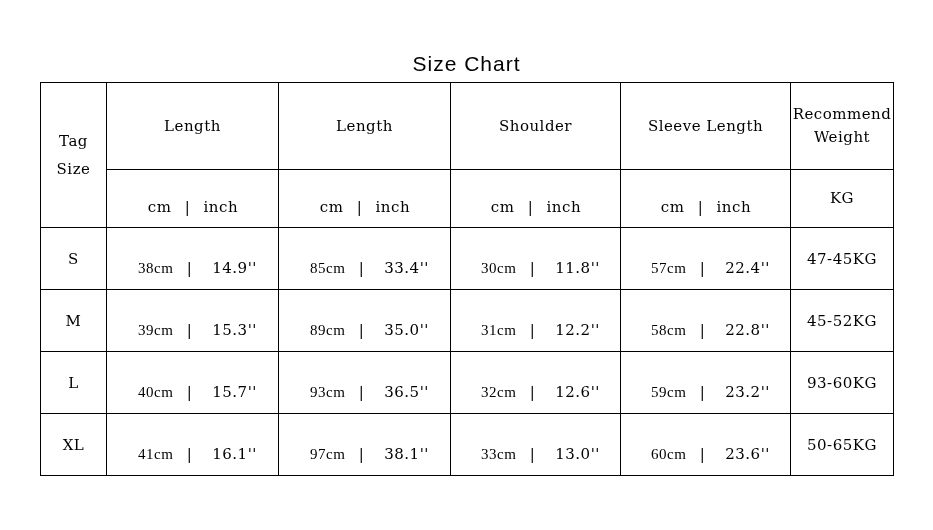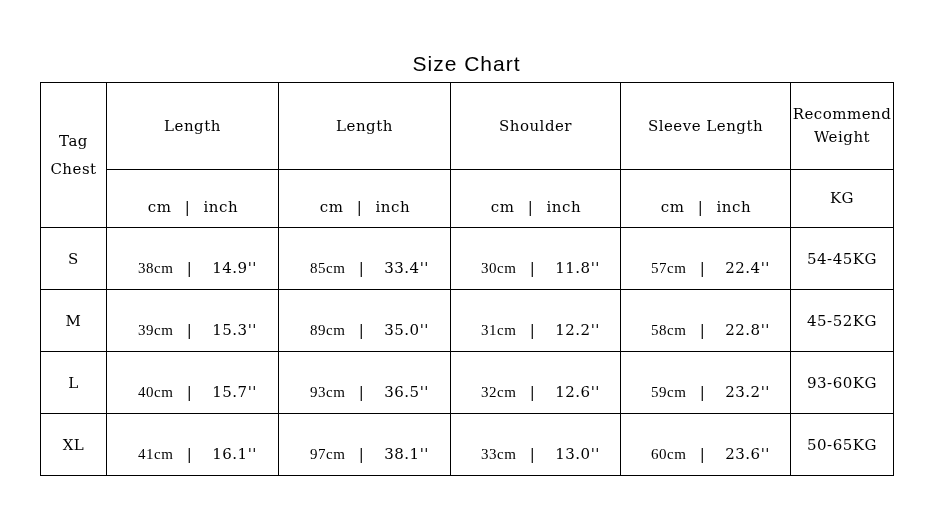--- a/index.html
+++ b/index.html
@@ -121,21 +121,21 @@
         <col class="col-length">
         <col class="col-chest">
         <col class="col-shoulder">
         <col class="col-sleeve">
         <col class="col-weight">
       </colgroup>
       <tbody>
         <tr class="hdr-group">
           <td class="tag-cell" rowspan="2">
             <div>Tag</div>
-            <div>Chest</div>
+            <div>Size</div>
           </td>
           <td>Length</td>
           <td>Length</td>
           <td>Shoulder</td>
           <td>Sleeve Length</td>
           <td class="two-line">
             <div>Recommend</div>
             <div>Weight</div>
           </td>
         </tr>
@@ -195,21 +195,21 @@
               <span class="val-in">11.8''</span>
             </span>
           </td>
           <td>
             <span class="unit-inner">
               <span class="val-cm">57cm</span>
               <span class="sep">|</span>
               <span class="val-in">22.4''</span>
             </span>
           </td>
-          <td>54-45KG</td>
+          <td>47-45KG</td>
         </tr>
 
         <tr class="data-row">
           <td>M</td>
           <td>
             <span class="unit-inner">
               <span class="val-cm">39cm</span>
               <span class="sep">|</span>
               <span class="val-in">15.3''</span>
             </span>

